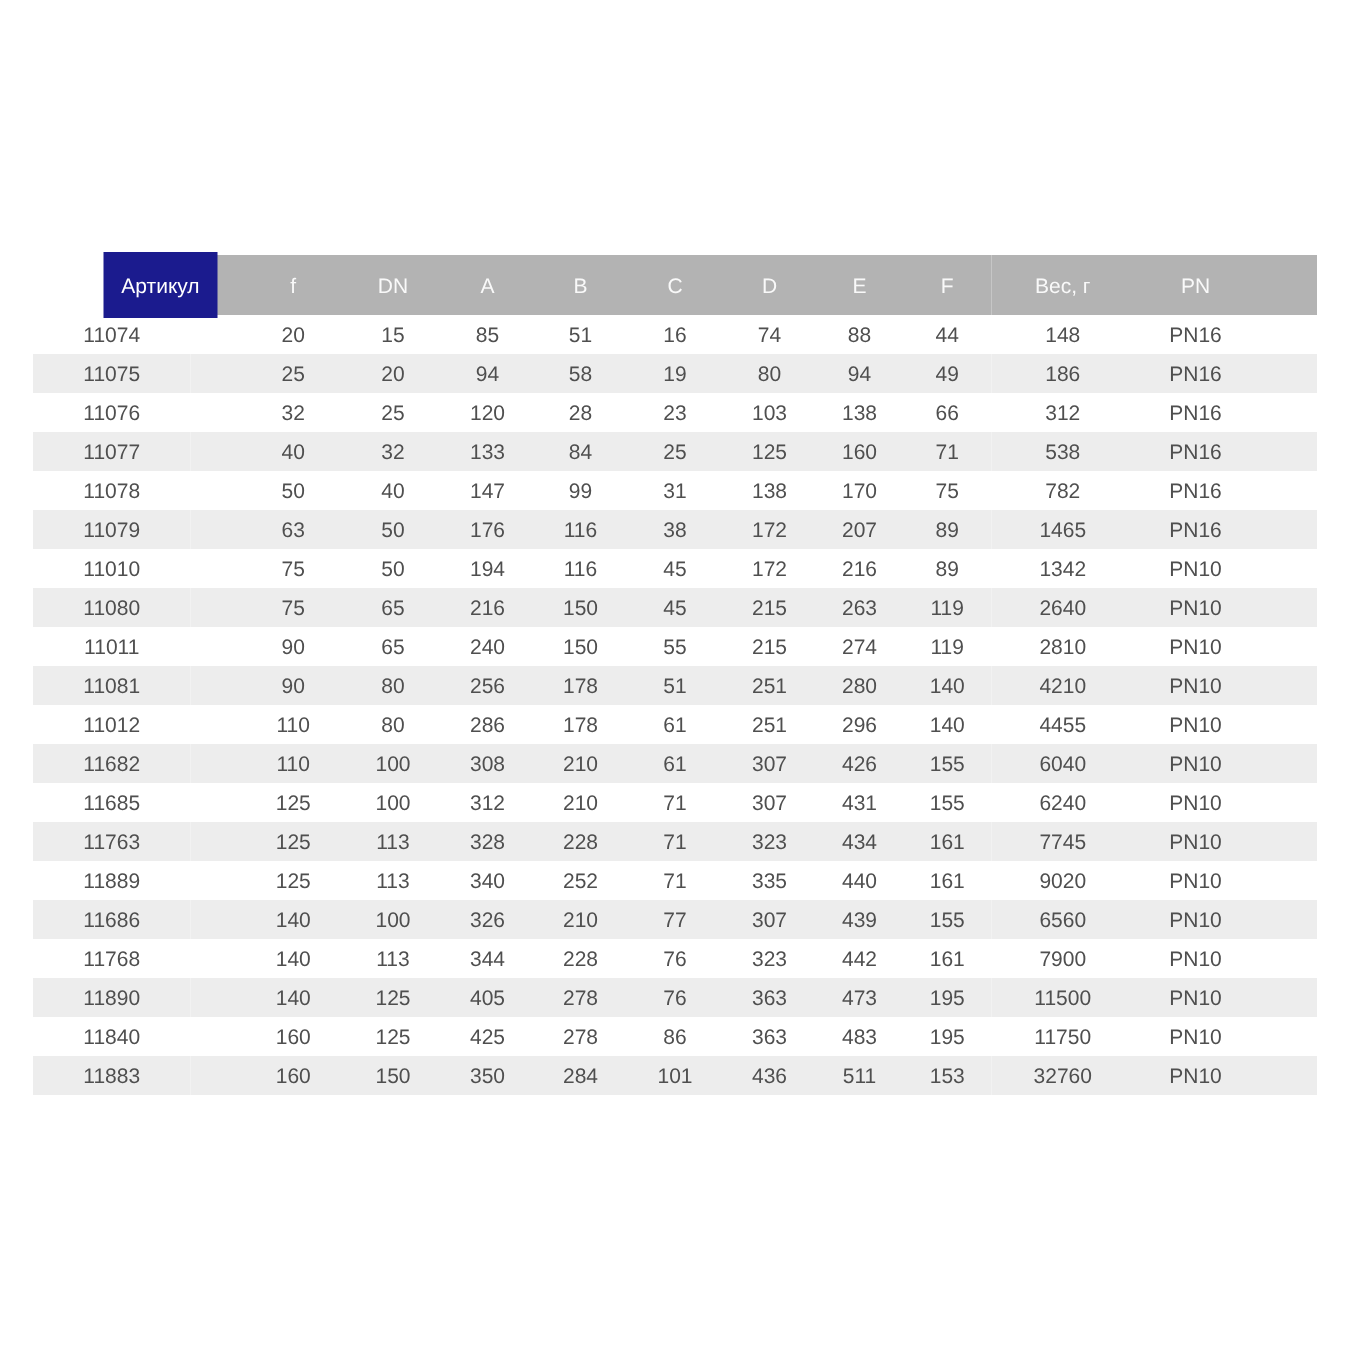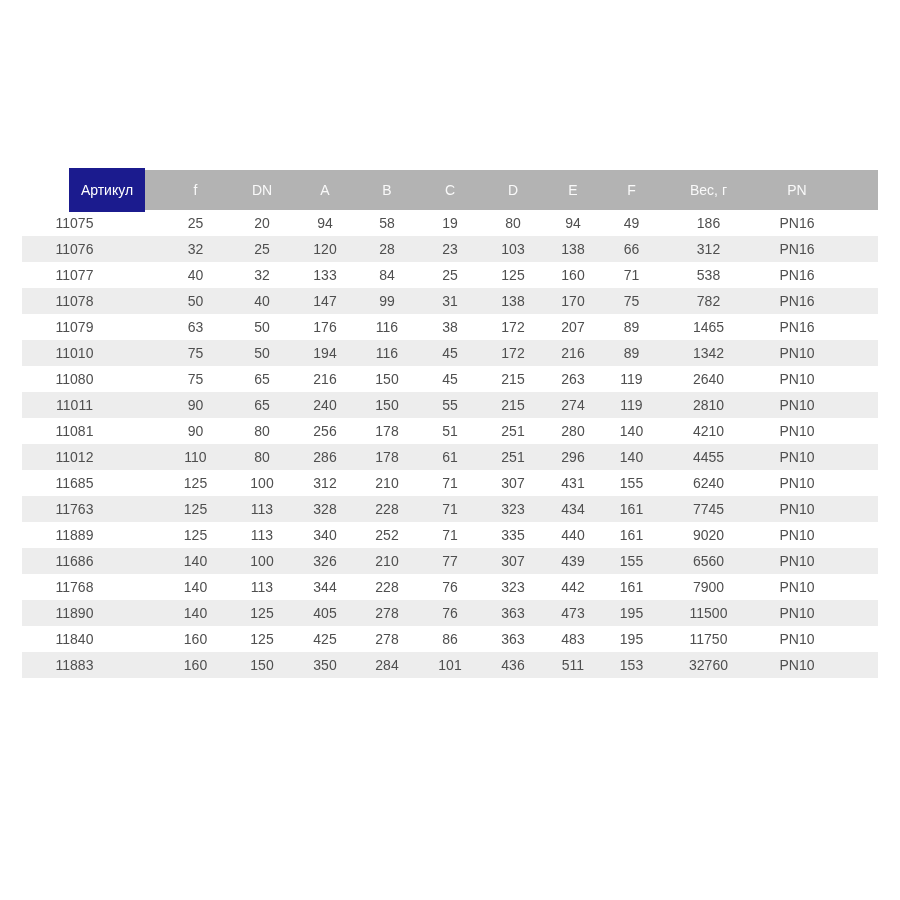--- a/index.html
+++ b/index.html
@@ -106,20 +106,33 @@
           <th>C</th>
           <th>D</th>
           <th>E</th>
           <th>F</th>
           <th>Вес, г</th>
           <th>PN</th>
         </tr>
       </thead>
       <tbody id="tbody">
           <tr>
+    <td>11074</td>
+    <td>20</td>
+    <td>15</td>
+    <td>85</td>
+    <td>51</td>
+    <td>16</td>
+    <td>74</td>
+    <td>88</td>
+    <td>44</td>
+    <td>148</td>
+    <td>PN16</td>
+  </tr>
+          <tr>
     <td>11075</td>
     <td>25</td>
     <td>20</td>
     <td>94</td>
     <td>58</td>
     <td>19</td>
     <td>80</td>
     <td>94</td>
     <td>49</td>
     <td>186</td>
@@ -236,20 +249,33 @@
     <td>286</td>
     <td>178</td>
     <td>61</td>
     <td>251</td>
     <td>296</td>
     <td>140</td>
     <td>4455</td>
     <td>PN10</td>
   </tr>
           <tr>
+    <td>11682</td>
+    <td>110</td>
+    <td>100</td>
+    <td>308</td>
+    <td>210</td>
+    <td>61</td>
+    <td>307</td>
+    <td>426</td>
+    <td>155</td>
+    <td>6040</td>
+    <td>PN10</td>
+  </tr>
+          <tr>
     <td>11685</td>
     <td>125</td>
     <td>100</td>
     <td>312</td>
     <td>210</td>
     <td>71</td>
     <td>307</td>
     <td>431</td>
     <td>155</td>
     <td>6240</td>

